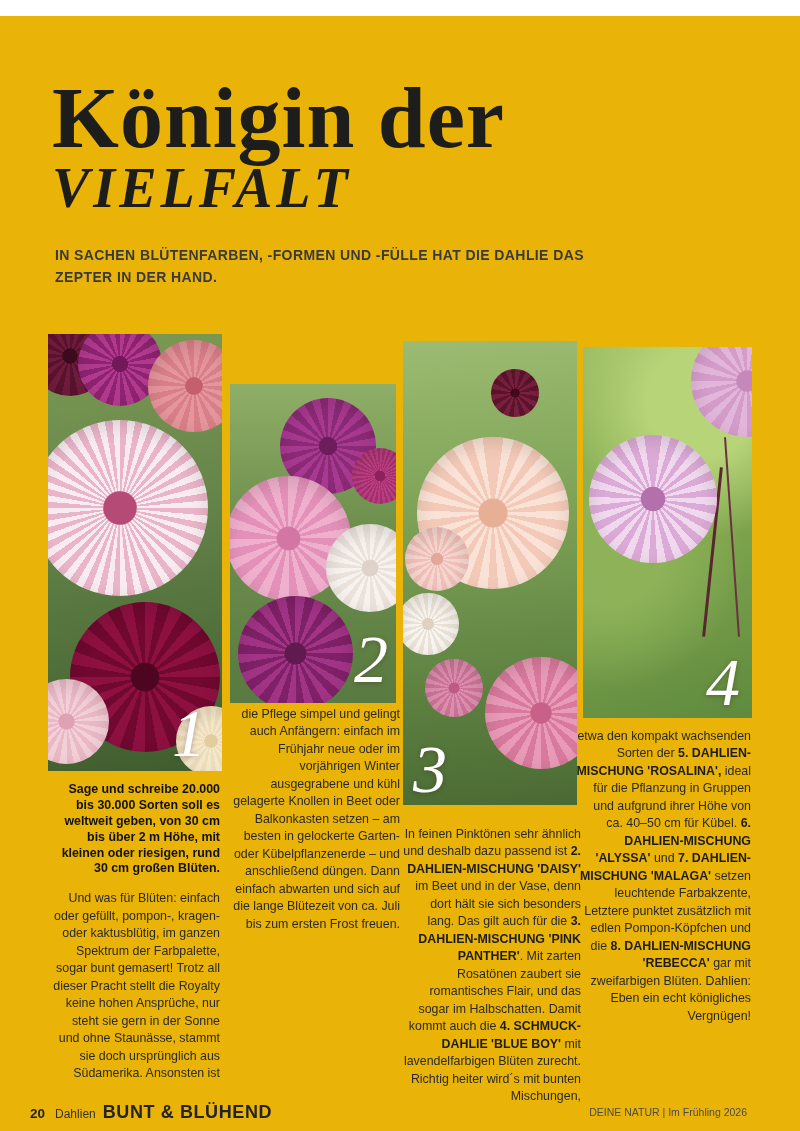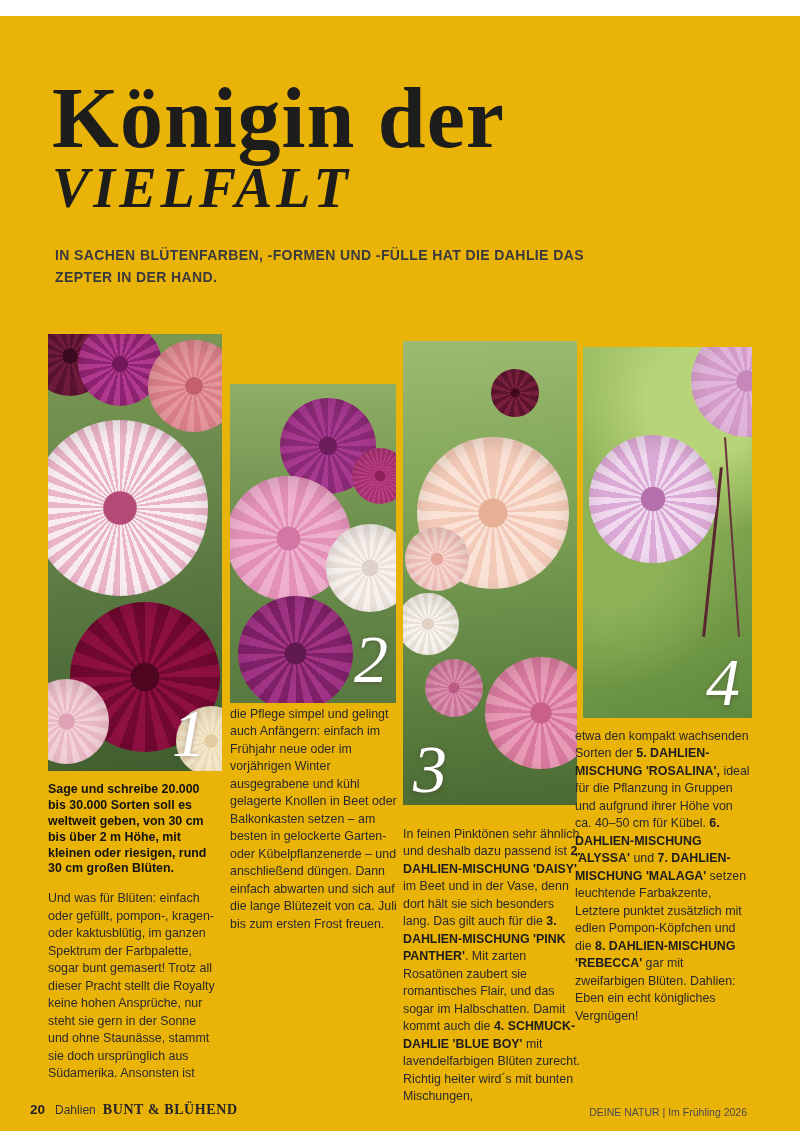--- a/index.html
+++ b/index.html
@@ -42,29 +42,29 @@
   .p2 .pnum{right:8px;bottom:10px;}
   .p3 .pnum{left:10px;bottom:2px;}
   .p4 .pnum{right:12px;bottom:2px;}
 
   
   .col{position:absolute;font-size:12.4px;line-height:1.41;color:#2a2a2a;}
   .c1{left:48px;top:766px;width:172px;}
   .c2{left:230px;top:690px;width:170px;}
   .c3{left:403px;top:810px;width:178px;}
   .c4{left:575px;top:712px;width:176px;}
-  .col p{margin:0 0 13px 0;}
+  .col p{margin:0 0 13px 0;text-align:right;}
   .intro{font-weight:700;line-height:1.28;color:#111;}
   .col .bold{font-weight:700;color:#1c1c1c;}
 
   
   .footer-left{position:absolute;left:30px;top:1086px;display:flex;align-items:baseline;color:#222;}
   .folio{font-size:13.5px;font-weight:700;}
   .section{font-size:12px;margin:0 7px 0 10px;color:#333;}
-  .magazine{font-family:Liberation Serif, serif;font-size:14px;font-weight:700;
+  .magazine{font-family:Liberation Sans, sans-serif;font-size:18px;font-weight:700;
             letter-spacing:.6px;color:#242424;}
   .footer-right{position:absolute;right:53px;top:1090px;font-size:10.5px;color:#4b4b4b;}
 </style>
 </head>
 <body>
 
 <div class="page">
 
   <h1 class="title">
     <span class="t1">Königin der</span>

